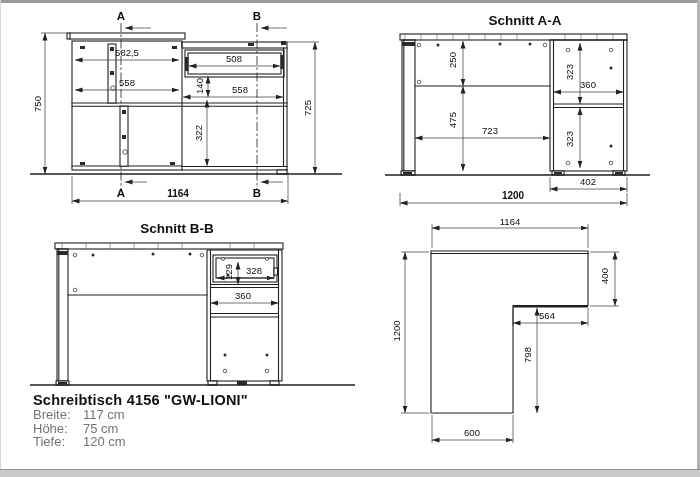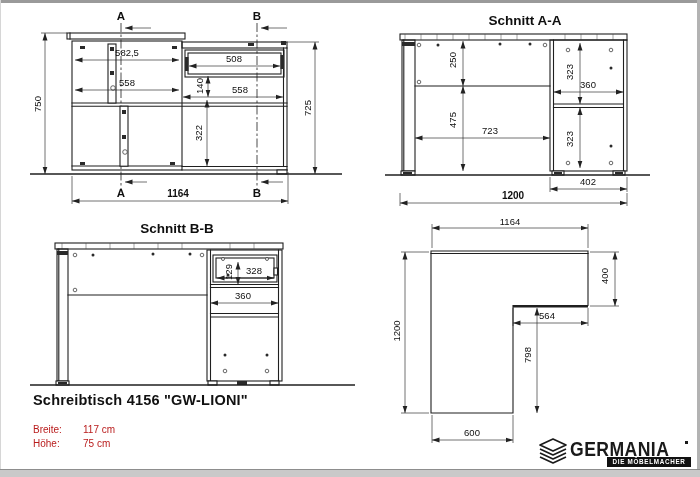--- a/index.html
+++ b/index.html
@@ -22,21 +22,21 @@
   .hole{fill:#fff;stroke:#2a2a2a;stroke-width:.7}
   .dot{fill:#2a2a2a;stroke:none}
   text{font-family:"Liberation Sans",sans-serif;fill:#0f0f0f}
   .t9{font-size:9.5px}
   .t9b{font-size:10px;font-weight:bold}
   .tAB{font-size:11.5px;font-weight:bold}
   .ttl{font-size:13.5px;font-weight:bold}
   
   #product{position:absolute;left:33px;top:392px;}
   #product .ptitle{font-size:14.5px;font-weight:bold;color:#111;letter-spacing:.2px;}
-  #product .specs{margin-top:15px;font-size:10px;color:#b91c1c;line-height:13.5px;}
+  #product .specs{font-size:13px;color:#737373;line-height:13.5px;}
   .spec-row{display:flex;}
   .spec-label{width:50px;}
   .spec-value{width:52px;}
   
   #logo{position:absolute;left:538px;top:436px;width:155px;height:34px;}
   #logo .brand{position:absolute;left:32px;top:2px;font-size:20px;font-weight:bold;color:#1a1a1a;
                transform:scaleX(.88);transform-origin:left top;letter-spacing:.5px;white-space:nowrap;}
   #logo .tm-dot{position:absolute;left:147px;top:5px;width:2.5px;height:2.5px;background:#1a1a1a;}
   #logo .tagline{position:absolute;left:69px;top:21px;width:84px;height:10px;background:#111;color:#fff;
                  font-size:6.3px;font-weight:bold;text-align:center;line-height:10px;letter-spacing:.7px;white-space:nowrap;}
@@ -317,29 +317,20 @@
     <div class="ptitle">Schreibtisch 4156 "GW-LIONI"</div>
     <div class="specs">
       <div class="spec-row">
         <span class="spec-label">Breite:</span>
         <span class="spec-value">117 cm</span>
       </div>
       <div class="spec-row">
         <span class="spec-label">Höhe:</span>
         <span class="spec-value">75 cm</span>
       </div>
+      <div class="spec-row">
+        <span class="spec-label">Tiefe:</span>
+        <span class="spec-value">120 cm</span>
+      </div>
     </div>
   </div>
 
-  <div id="logo">
-    <svg style="left:0;top:1px" width="30" height="30" viewBox="0 0 30 30">
-      <g fill="none" stroke="#1a1a1a" stroke-width="1.7" stroke-linejoin="round">
-        <path d="M15 2 L28 8 L15 14 L2 8 Z" fill="#fff"></path>
-        <path d="M2 12 L15 18 L28 12"></path>
-        <path d="M2 16 L15 22 L28 16"></path>
-        <path d="M2 20 L15 26 L28 20"></path>
-      </g>
-    </svg>
-    <span class="brand">GERMANIA</span>
-    <span class="tm-dot"></span>
-    <span class="tagline">DIE MÖBELMACHER</span>
-  </div>
 </div>
 
 </body></html>

